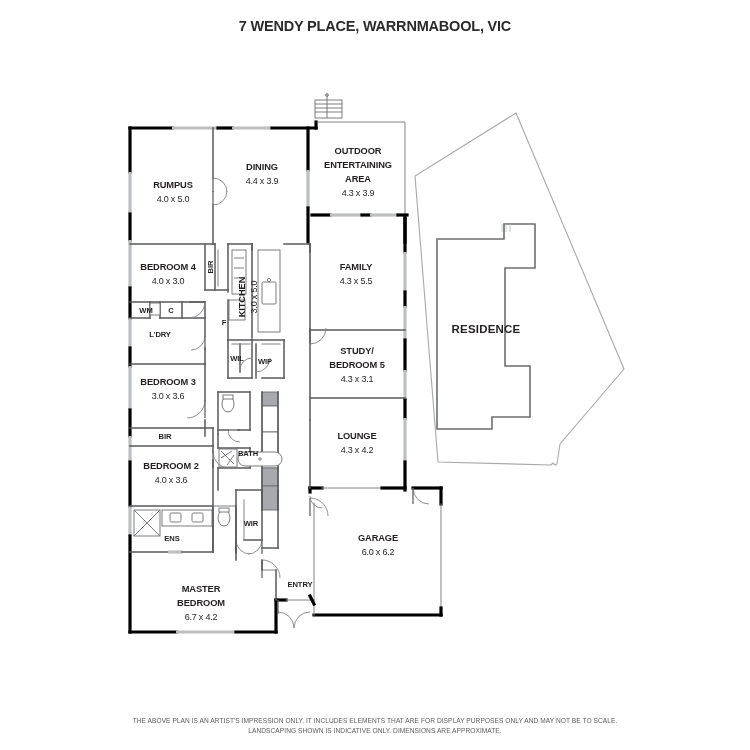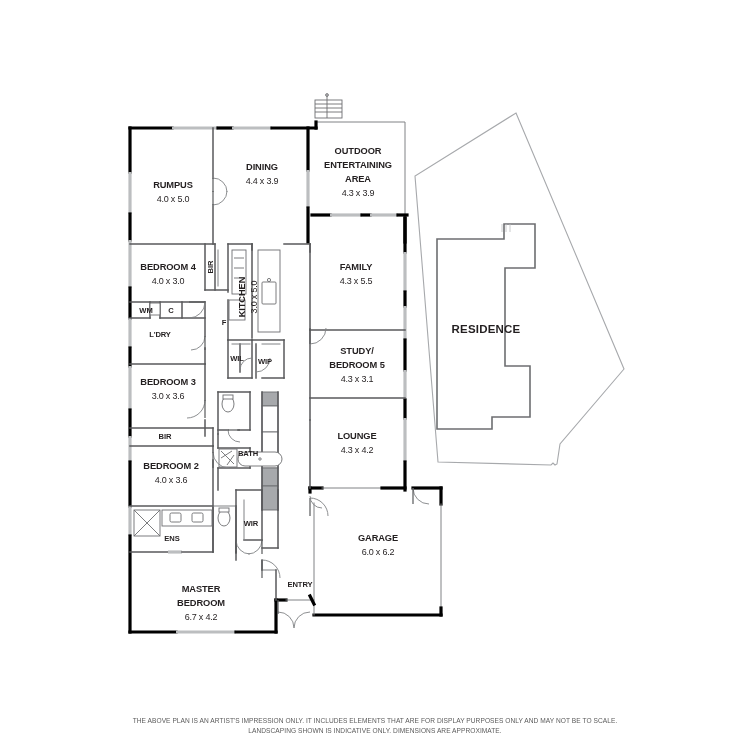--- a/index.html
+++ b/index.html
@@ -77,20 +77,21 @@
   .fix-grey { fill: #a7a9ac; stroke: #6d6e71; stroke-width: 0.9; }
   .fix-line { fill: none; stroke: #6d6e71; stroke-width: 0.9; }
   .site-bnd { fill: #ffffff; stroke: #a7a9ac; stroke-width: 1.1; }
   .site-res { fill: #ffffff; stroke: #6d6e71; stroke-width: 1.6; }
 </style>
 </head>
 <body>
 
 <div id="page">
 
+  <div id="plan-title">7 WENDY PLACE, WARRNMABOOL, VIC</div>
 
   <div id="plan-svg-wrap">
     <svg width="750" height="750" viewBox="0 0 750 750" xmlns="http://www.w3.org/2000/svg">
 
       <g>
         <polygon class="site-bnd" points="516,113 624,369 560,444 557,464 555,465 553,463 551,465 438,462 415,176"></polygon>
         <path class="site-res" d="M437,239 L504,239 L504,224 L535,224 L535,268 L505,268 L505,366 L530,366 L530,417 L492,417 L492,429 L437,429 Z"></path>
         <g>
           <line x1="502" y1="224" x2="502" y2="232" stroke="#bcbec0" stroke-width="0.8"></line>
           <line x1="506" y1="224" x2="506" y2="232" stroke="#bcbec0" stroke-width="0.8"></line>

